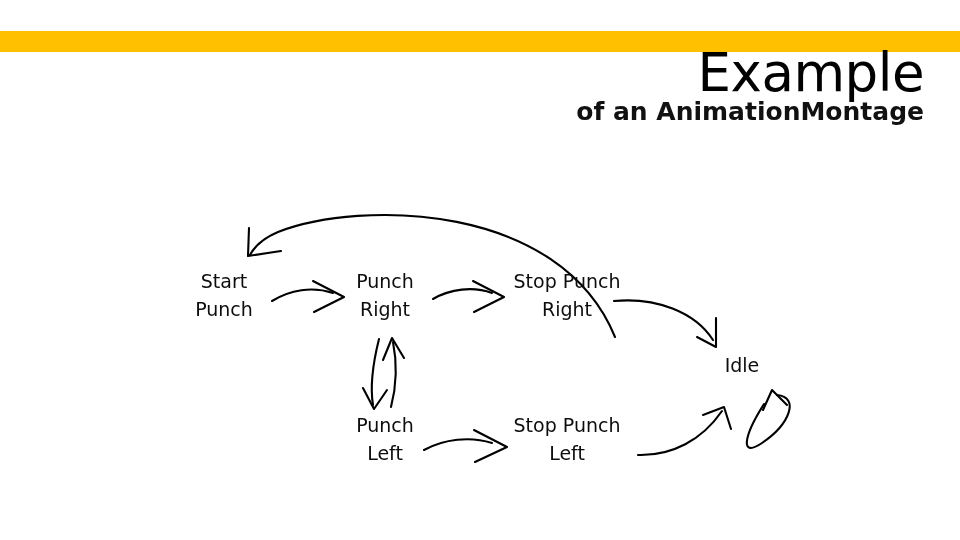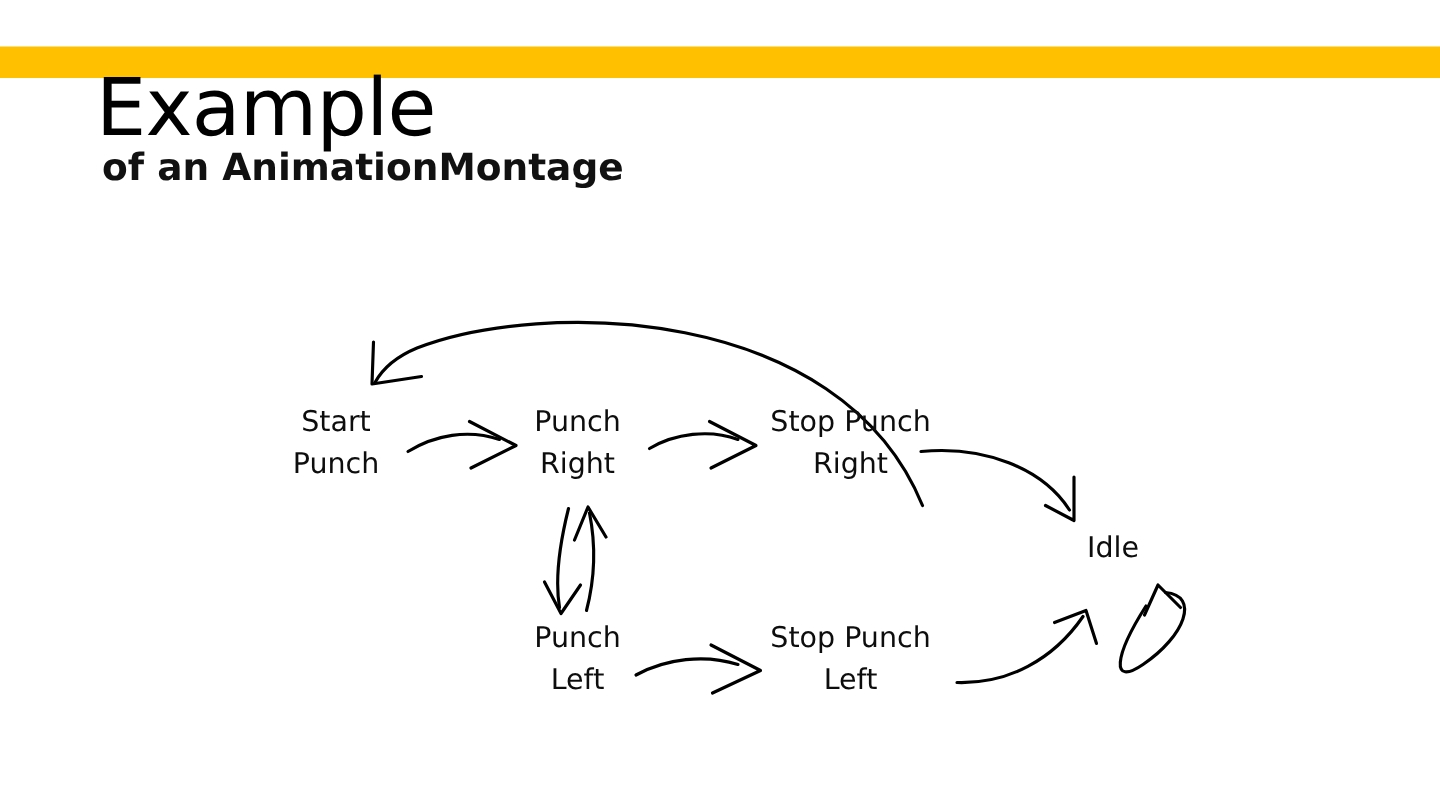--- a/index.html
+++ b/index.html
@@ -13,20 +13,21 @@
     overflow: hidden;
     font-family: "Liberation Sans", sans-serif;
     position: relative;
   }
   #slide {
     position: absolute;
     left: 0; top: 0;
     width: 960px;
     height: 540px;
     background: #ffffff;
+    text-align: right;
   }
   #accent-bar {
     position: absolute;
     left: 0;
     top: 31px;
     width: 960px;
     height: 21px;
     background: #FFC000;
   }
   #title-block {

